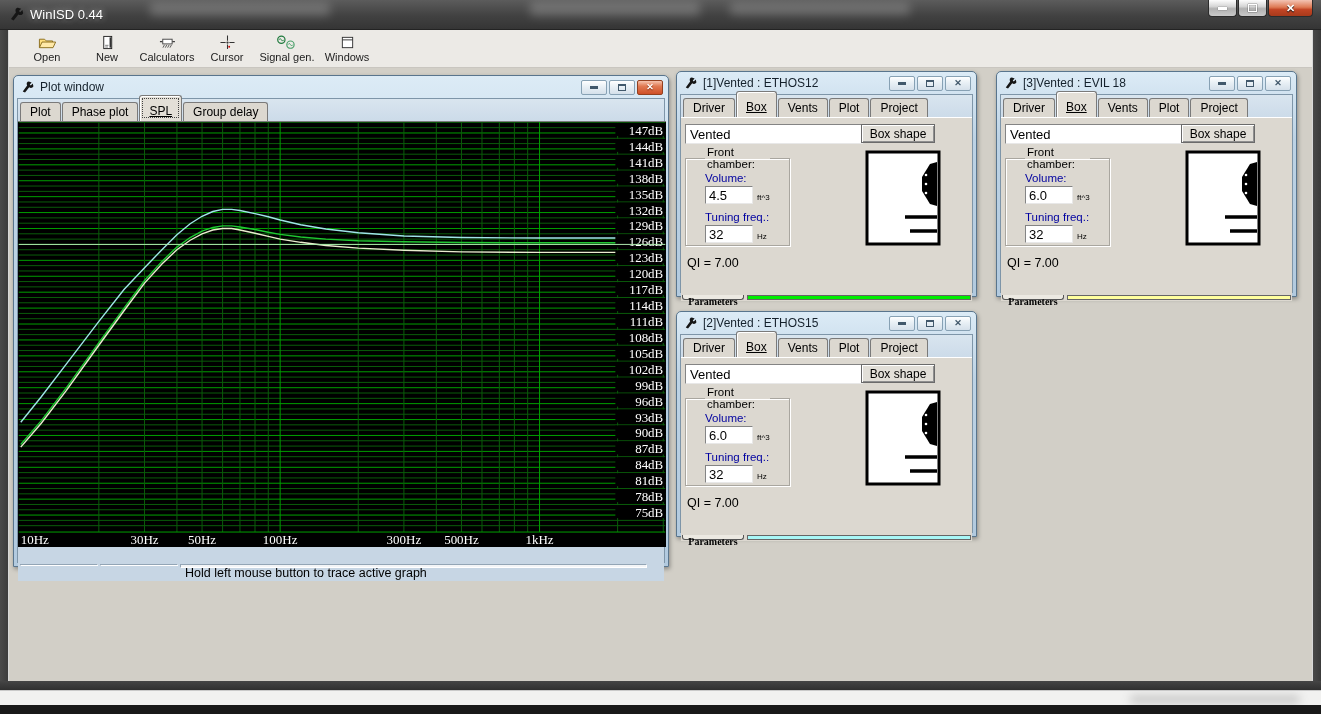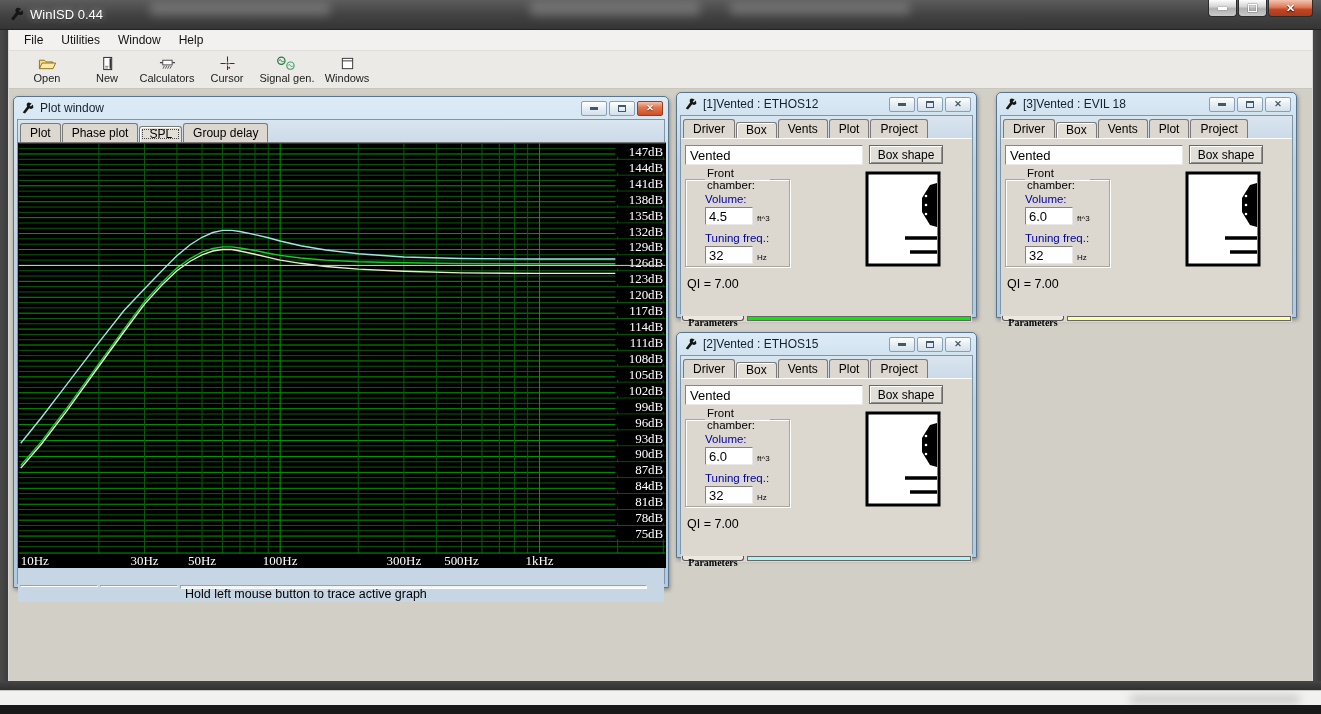--- a/index.html
+++ b/index.html
@@ -65,42 +65,42 @@
   .cbtn .cg-x { font-size:9px; color:#41586b; font-weight:bold; line-height:1; }
   .cbtn.red { background:linear-gradient(180deg,#f6c3ae,#e07a53 40%,#cf4f27); border-color:#93401f; }
   .cbtn.red .cg-x { color:#fff; text-shadow:0 1px 1px #7c2406; }
   .child-body { background:#dcd8d0; border:1px solid #7e95a8; height:calc(100% - 22px); position:relative; }
 
   
   .ctab-row { display:flex; align-items:flex-end; height:22px; padding:0 0 0 2px;
     background:linear-gradient(180deg,#d9e5ef,#ccdbe9); }
   .ctab { height:19px; padding:2px 9px 0; font-size:12px; color:#000; background:#dcd8d0;
     border:1px solid #7a7a7a; border-bottom:none; border-radius:3px 3px 0 0; margin-right:1px; }
-  .ctab.active { height:16px; padding-top:0; background:#e3dfd7; position:relative; z-index:3;
-    box-shadow:inset 1px 1px 0 #fff; }
+  .ctab.active { height:26px; padding-top:8px; background:#e3dfd7; position:relative; z-index:3;
+    box-shadow:inset 1px 1px 0 #fff;text-decoration:underline; }
   .ctab.focus { outline:1px dotted #444; outline-offset:-4px; }
 
   
   #plot-window { left:4px; top:7px; width:656px; height:492px; }
   #plot-area { width:648px; height:426px; background:#000; border-top:1px solid #7a7a7a; }
   #plot-area svg { display:block; }
   #plot-status { height:19px; background:#c7d6e4; display:flex; align-items:stretch; gap:2px; padding:17px 2px; }
   .ps-panel { background:#eaeef2; border:1px solid; border-color:#93a5b5 #fff #fff #93a5b5; }
   .ps-a { width:78px; } .ps-b { width:78px; }
   .ps-msg { flex:1; font-size:12.5px; color:#000; padding:1px 4px; background:#f3f5f7; }
   .grip { width:13px; background:
     repeating-linear-gradient(135deg, transparent 0 3px, #8fa3b4 3px 4px); }
 
   
   .pw { width:301px; height:226px; }
   .pw-content { position:relative; height:162px; background:#dcd8d0; border-top:1px solid #fff; }
   .field-vented { position:absolute; left:4px; top:6px; width:178px; height:20px; background:#fff;
     border:1px solid; border-color:#848484 #e8e8e8 #e8e8e8 #848484; font-size:13px; padding:1px 4px;
     font-family:Liberation Sans, sans-serif; color:#000; }
-  .btn-boxshape { position:absolute; left:188px; top:6px; width:74px; height:19px; background:#e2dfd8;
+  .btn-boxshape { position:absolute; left:180px; top:6px; width:74px; height:19px; background:#e2dfd8;
     border:1px solid #6b6b6b; box-shadow:inset 1px 1px 0 #fff, inset -1px -1px 0 #8f8f8f;
     font-size:12px; color:#000; font-family:"Liberation Sans",sans-serif; }
   .front-chamber { position:absolute; left:4px; top:28px; width:88px; height:100px;
     border:1px solid #a9a69f; box-shadow:1px 1px 0 #fff, inset 1px 1px 0 #fff; padding:0 19px 4px; }
   .front-chamber legend { font-size:11.5px; color:#000; padding:0 2px; }
   .blue-label { display:block; color:#0000a0; font-size:11.5px; margin:2px 0 2px; }
   .unit-row { display:flex; align-items:flex-end; gap:4px; }
   .num-input { width:48px; height:18px; background:#fff; border:1px solid;
     border-color:#848484 #e8e8e8 #e8e8e8 #848484; font-size:13px; padding:0 3px;
     font-family:"Liberation Sans",sans-serif; color:#000; }
@@ -141,26 +141,20 @@
           <span class="g-x">✕</span>
         </div>
     </div>
   </div>
 
   <div id="frame-left"></div>
   <div id="frame-right"></div>
 
   <div id="client">
 
-    <div id="menubar">
-      <span class="menu-item">File</span>
-      <span class="menu-item">Utilities</span>
-      <span class="menu-item">Window</span>
-      <span class="menu-item">Help</span>
-    </div>
 
     <div id="toolbar">
       <div class="tool-btn">
         <svg viewBox="0 0 20 16">
           <path d="M1.5 13.5 V4.5 H7 L8.8 6.3 H15.5 V8" fill="#ffdf7e" stroke="#8a6d1d" stroke-width="1"></path>
           <path d="M1.5 13.5 L4.3 7.5 H18.8 L16 13.5 Z" fill="#ffe9a8" stroke="#8a6d1d" stroke-width="1"></path>
         </svg>
         <span class="tool-label">Open</span>
       </div>
       <div class="tool-btn">

